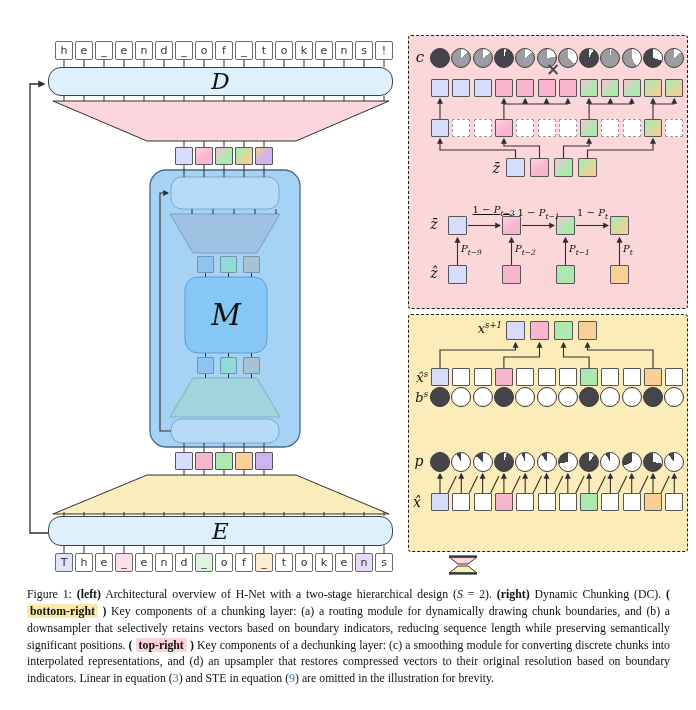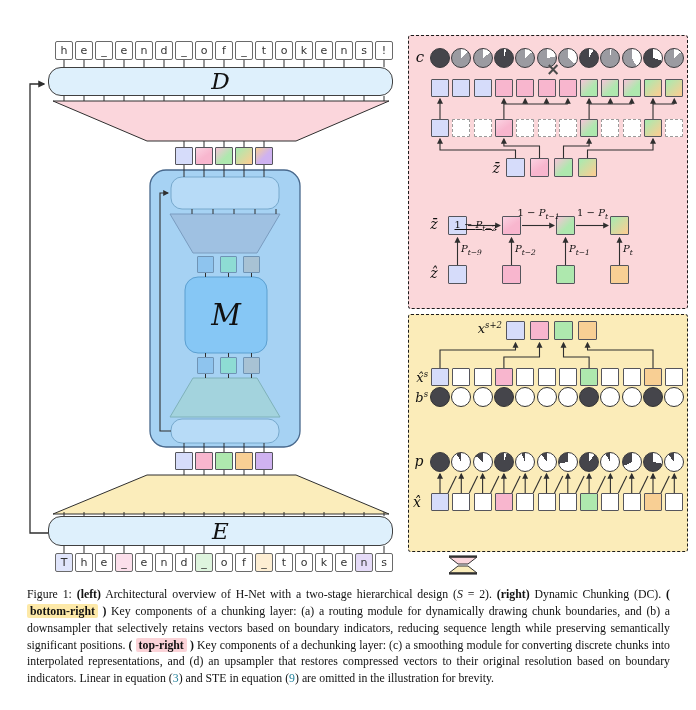--- a/index.html
+++ b/index.html
@@ -215,21 +215,21 @@
   <div class="mlab" style="left:48px;top:517px;width:345px;height:28px;line-height:28px;font-size:23px;">E</div>
   <div class="mlab" style="left:185px;top:279px;width:82px;height:72px;line-height:72px;font-size:29px;">M</div>
 
   <div class="mlab" style="left:411px;top:48px;width:18px;font-size:15px;">c</div>
   <div class="mlab xsym" style="left:543px;top:59px;width:20px;font-size:17px;">×</div>
   <div class="mlab" style="left:472px;top:160px;width:28px;text-align:right;font-size:14px;">z̄</div>
   <div class="mlab" style="left:424px;top:216px;width:20px;font-size:14px;">z̄</div>
   <div class="mlab" style="left:424px;top:265px;width:20px;font-size:14px;">ẑ</div>
 
   <div class="mlab" style="left:452px;top:320px;width:50px;text-align:right;font-size:13px;">
-    <span>x</span><sup>s+2</sup>
+    <span>x</span><sup>s+1</sup>
   </div>
   <div class="mlab" style="left:400px;top:369px;width:28px;text-align:right;font-size:13px;">
     <span>x̂</span><sup>s</sup>
   </div>
   <div class="mlab" style="left:400px;top:389px;width:28px;text-align:right;font-size:13px;">
     <span>b</span><sup>s</sup>
   </div>
   <div class="mlab" style="left:410px;top:453px;width:18px;font-size:14px;">p</div>
   <div class="mlab" style="left:408px;top:494px;width:18px;font-size:14px;">x̂</div>
 
@@ -325,21 +325,21 @@
     <div class="cell" style="left: 554px; top: 158px; width: 19px; height: 19px; background: linear-gradient(135deg, rgb(246, 196, 216) 0%, rgb(174, 232, 174) 60%);"></div>
     <div class="cell" style="left: 578px; top: 158px; width: 19px; height: 19px; background: linear-gradient(135deg, rgb(174, 232, 174) 10%, rgb(248, 207, 148) 90%);"></div>
     <div class="cell" style="left: 448px; top: 216px; width: 19px; height: 19px; background: rgb(214, 220, 250);"></div>
     <div class="cell" style="left: 502px; top: 216px; width: 19px; height: 19px; background: linear-gradient(145deg, rgb(251, 211, 226) 0%, rgb(248, 182, 206) 55%);"></div>
     <div class="cell" style="left: 556px; top: 216px; width: 19px; height: 19px; background: linear-gradient(135deg, rgb(246, 196, 216) 0%, rgb(174, 232, 174) 60%);"></div>
     <div class="cell" style="left: 610px; top: 216px; width: 19px; height: 19px; background: linear-gradient(135deg, rgb(174, 232, 174) 10%, rgb(248, 207, 148) 90%);"></div>
     <div class="cell" style="left: 448px; top: 265px; width: 19px; height: 19px; background: rgb(214, 220, 250);"></div>
     <div class="cell" style="left: 502px; top: 265px; width: 19px; height: 19px; background: rgb(248, 182, 206);"></div>
     <div class="cell" style="left: 556px; top: 265px; width: 19px; height: 19px; background: rgb(174, 232, 174);"></div>
     <div class="cell" style="left: 610px; top: 265px; width: 19px; height: 19px; background: rgb(248, 207, 148);"></div>
-    <div class="emalab" style="left: 484.5px; top: 219px; width: 60px; text-align: left; margin-left: -30px; text-decoration: underline;"><span>1 − </span><span class="pb">P</span><sub>t−2</sub></div>
+    <div class="emalab" style="left: 484.5px; top: 204px; width: 60px; text-align: right; margin-left: -30px; text-decoration: underline;"><span>1 − </span><span class="pb">P</span><sub>t−2</sub></div>
     <div class="emalab" style="left: 538.5px; top: 207px; width: 60px; text-align: center; margin-left: -30px;"><span>1 − </span><span class="pb">P</span><sub>t−1</sub></div>
     <div class="emalab" style="left: 592.5px; top: 207px; width: 60px; text-align: center; margin-left: -30px;"><span>1 − </span><span class="pb">P</span><sub>t</sub></div>
     <div class="emalab" style="left: 461px; top: 243px;"><span class="pb">P</span><sub>t−9</sub></div>
     <div class="emalab" style="left: 515px; top: 243px;"><span class="pb">P</span><sub>t−2</sub></div>
     <div class="emalab" style="left: 569px; top: 243px;"><span class="pb">P</span><sub>t−1</sub></div>
     <div class="emalab" style="left: 623px; top: 243px;"><span class="pb">P</span><sub>t</sub></div>
     <div class="cell" style="left: 506px; top: 321px; width: 19px; height: 19px; background: rgb(214, 220, 250);"></div>
     <div class="cell" style="left: 530px; top: 321px; width: 19px; height: 19px; background: rgb(248, 182, 206);"></div>
     <div class="cell" style="left: 554px; top: 321px; width: 19px; height: 19px; background: rgb(174, 232, 174);"></div>
     <div class="cell" style="left: 578px; top: 321px; width: 19px; height: 19px; background: rgb(248, 207, 148);"></div>

